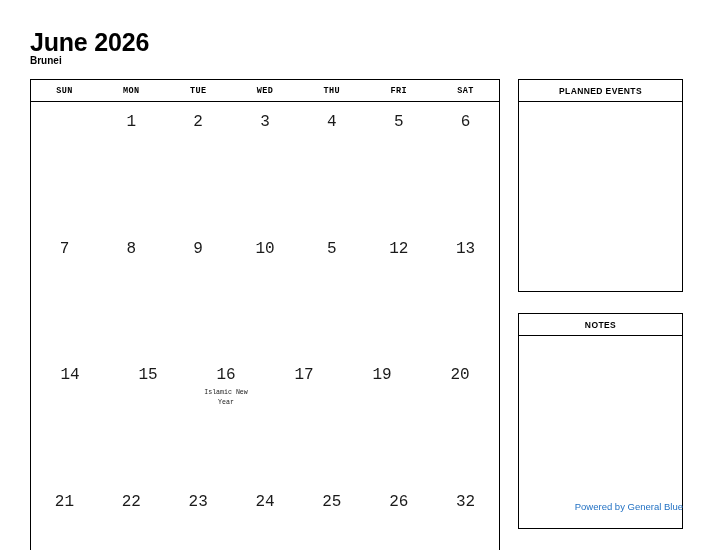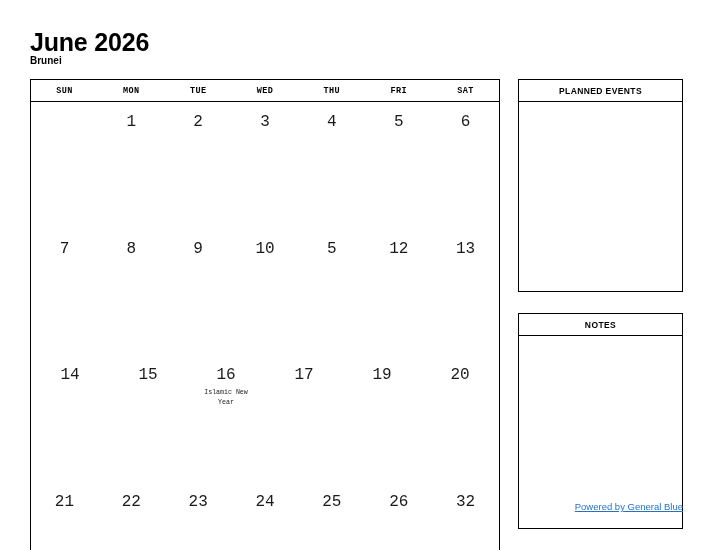--- a/index.html
+++ b/index.html
@@ -150,21 +150,20 @@
   .footer {
     position: absolute;
     left: 440px;
     top: 496px;
     width: 243px;
     text-align: right;
   }
   .footer-link {
     font-size: 9.5px;
     color: #2372c4;
-    text-decoration: underline;
     cursor: pointer;
     white-space: nowrap;
   }
 </style>
 </head>
 <body>
 
 <div class="page">
 
   <div class="header">

